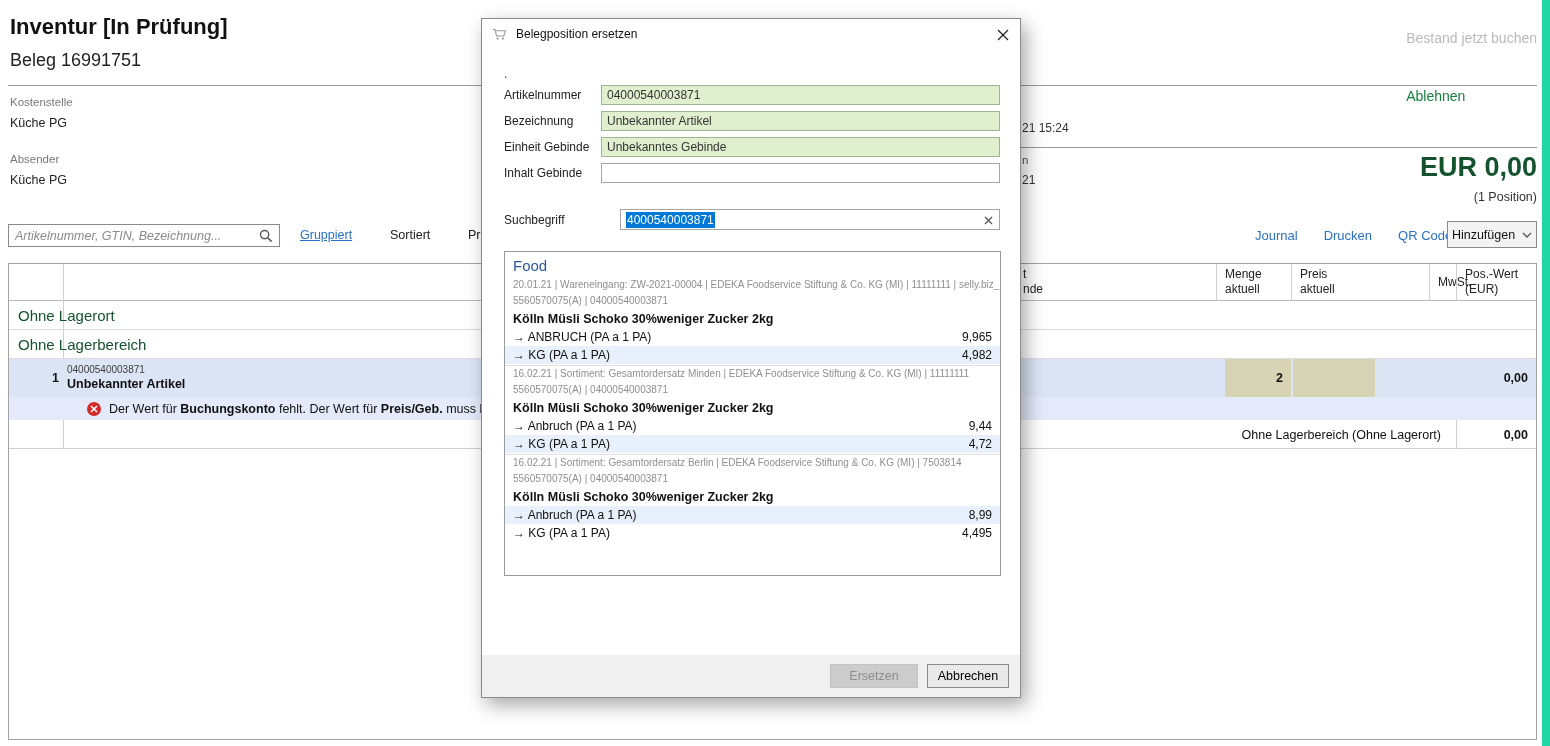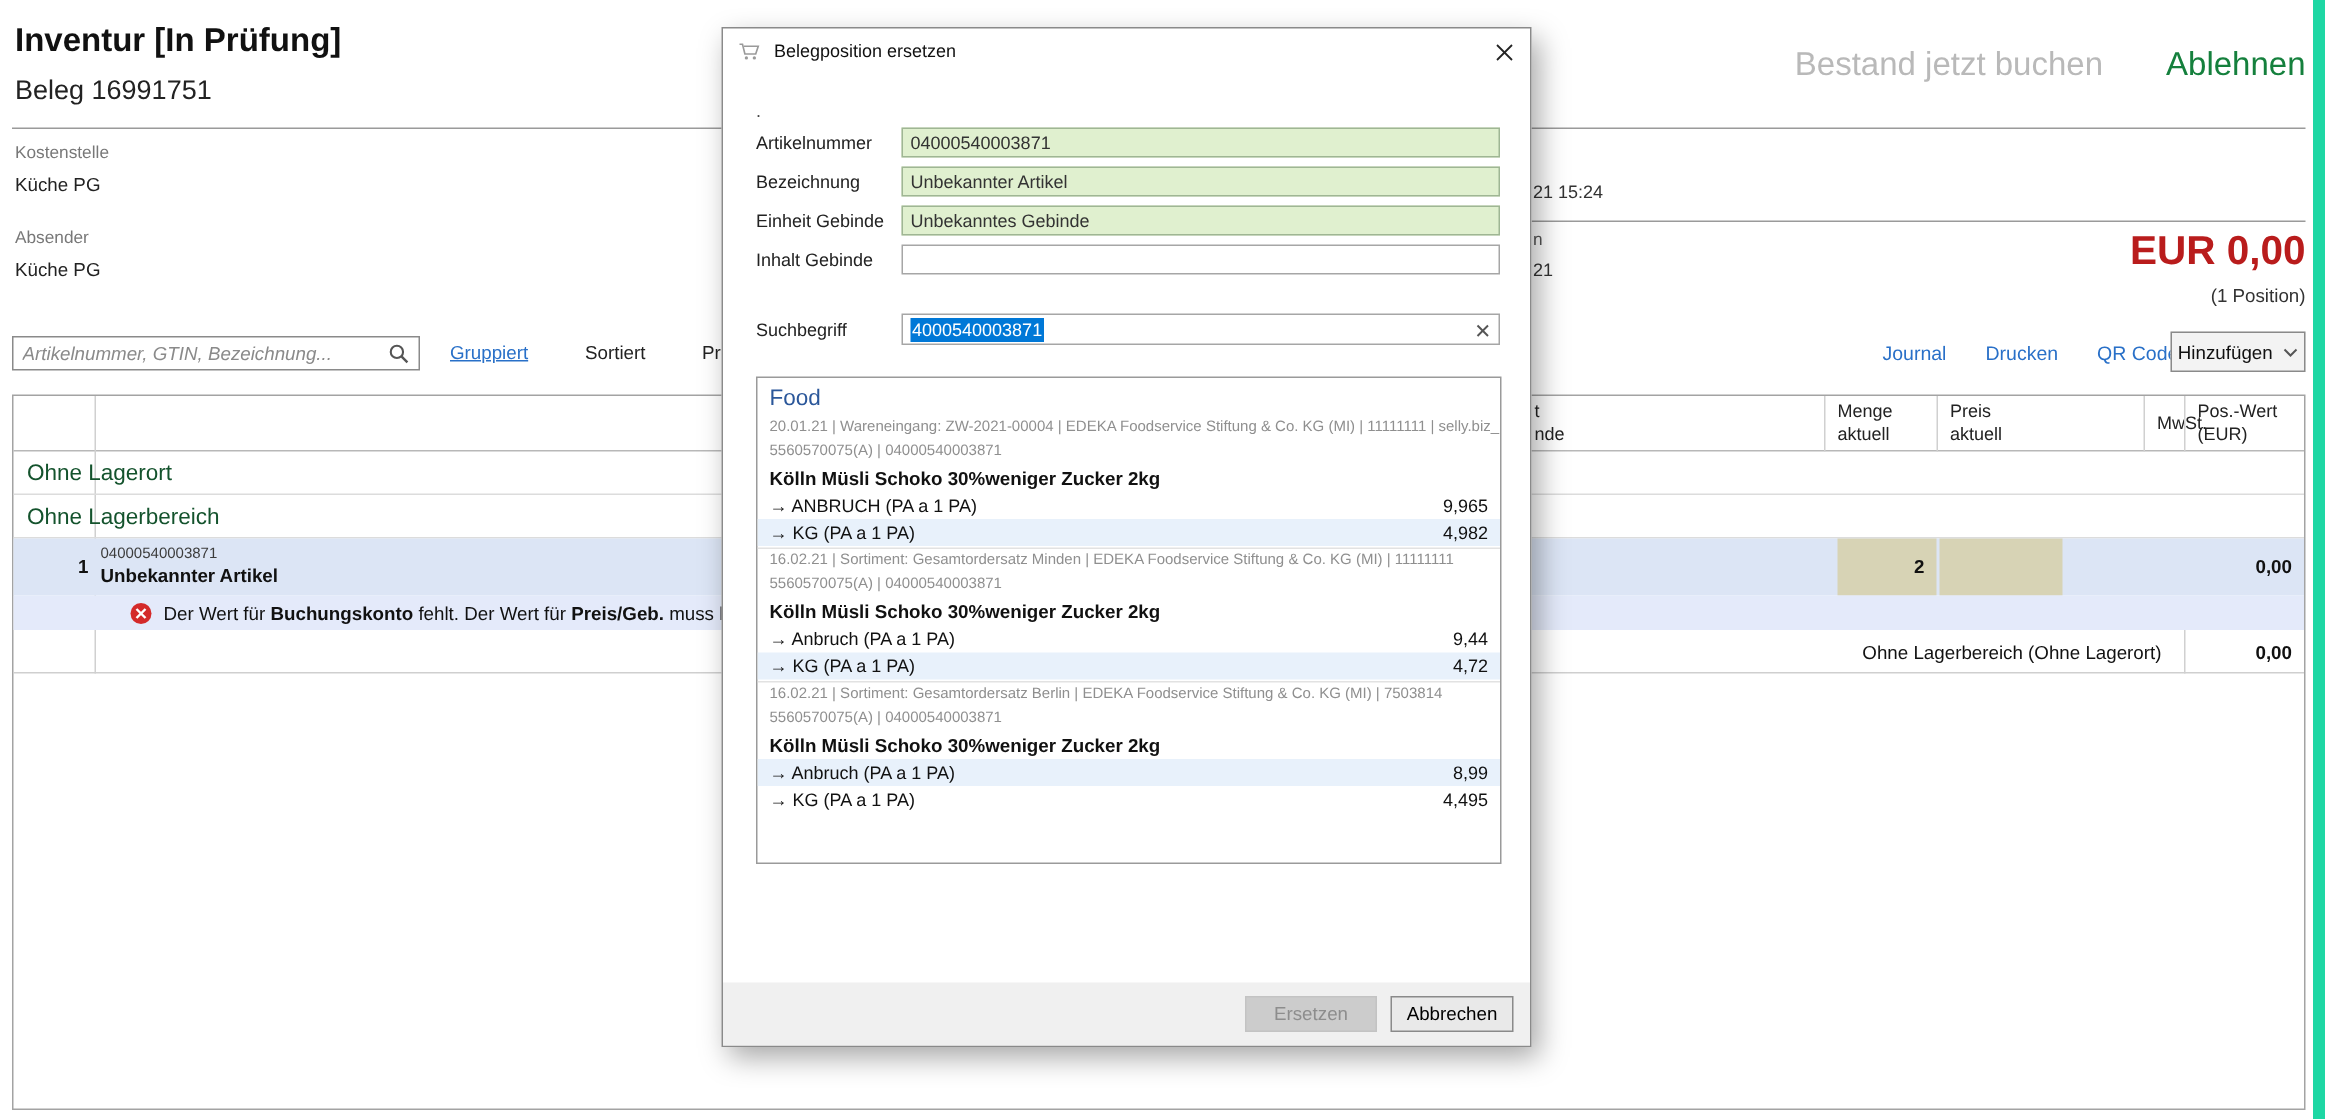--- a/index.html
+++ b/index.html
@@ -17,25 +17,25 @@
   .hdr-divider { left:8px; top:85px; width:1529px; height:0; border-top:1px solid #9a9a9a; }
   .meta-label { font-size:11.5px; color:#787878; }
   .meta-value { font-size:12.5px; color:#222; }
   .lbl-kost { left:10px; top:96px; } .val-kost { left:10px; top:116px; }
   .lbl-abs  { left:10px; top:153px; } .val-abs { left:10px; top:173px; }
   .frag-ts   { left:1022px; top:121px; font-size:12px; color:#333; }
   .frag-n    { left:1022px; top:154px; font-size:11.5px; color:#555; }
   .frag-d    { left:1022px; top:173px; font-size:12px; color:#333; }
   .right-divider { left:1021px; top:147px; width:516px; border-top:1px solid #9a9a9a; }
 
-  .top-actions { right:13px; top:30px; display:flex; gap:42px; font-size:22px; }
+  .top-actions { right:13px; top:30px; display:flex; gap:42px; font-size:14px;flex-direction:column; }
   .action-disabled { color:#b9b9b9; cursor:default; }
   .action-link { color:#15803d; cursor:pointer; }
 
-  .total-amount { right:13px; top:152px; font-size:27px; font-weight:700; color:#b91c1c; }
+  .total-amount { right:13px; top:152px; font-size:27px; font-weight:700; color:#14532d; }
   .total-pos { right:13px; top:190px; font-size:12.5px; color:#333; }
 
   
   .search-box { left:8px; top:224px; width:272px; height:23px; border:1px solid #8a8a8a;
                 background:#fff; display:flex; align-items:center; padding:10px 6px; }
   .search-ph { flex:1; font-size:12.5px; font-style:italic; color:#8a8a8a;
                white-space:nowrap; overflow:hidden; }
   .tb-link { top:228px; font-size:12.5px; }
   .link-blue { color:#2970c8; cursor:pointer; }
   .link-underline { text-decoration:underline; }
@@ -95,21 +95,21 @@
   .dlg-close { position:absolute; right:10px; top:8px; width:15px; height:15px;
                display:flex; align-items:center; justify-content:center; cursor:pointer; }
   .stray-dot { position:absolute; left:22px; top:48px; font-size:12px; color:#444; }
 
   .field-row { position:absolute; left:22px; width:496px; height:20px; display:flex; align-items:center; }
   .f0 { top:66px; } .f1 { top:92px; } .f2 { top:118px; } .f3 { top:144px; } .fs { top:190px; height:21px; }
   .field-label { width:97px; font-size:12px; color:#222; flex:0 0 auto; }
   .field-input { flex:1; height:100%; border:1px solid #a6a6a6; background:#fff;
                  font-size:12px; color:#333; padding-left:5px; display:flex; align-items:center; }
   .field-green { background:#e0f0cf; border-color:#9fb694; }
-  .search-field { position:relative; }
+  .search-field { position:relative;margin-left:19px; }
   .sel-text { background:#0078d7; color:#fff; padding:1px 1px; }
   .clear-x { position:absolute; right:6px; top:4px; cursor:pointer; }
 
   .listbox { position:absolute; left:22px; top:232px; width:497px; height:325px;
              border:1px solid #9a9a9a; background:#fff; overflow:hidden; }
   .lb-cat { font-size:15px; color:#2b579a; padding:5px 8px 3px; }
   .lb-meta { font-size:10px; color:#8f8f8f; padding:1px 8px; line-height:14px;
              white-space:nowrap; overflow:hidden; }
   .lb-name { font-size:12.5px; font-weight:700; color:#111; padding:3px 8px 2px; }
   .lb-unit { display:flex; justify-content:space-between; font-size:12px; color:#111;

